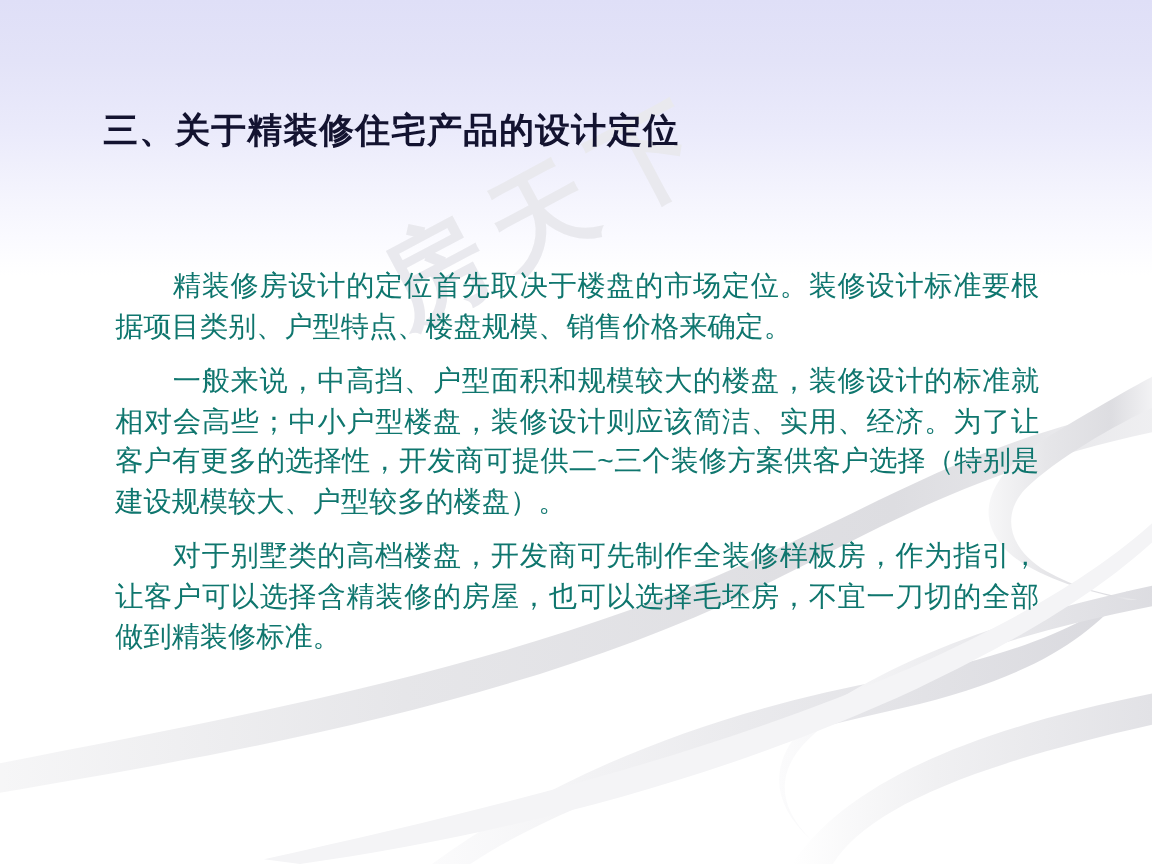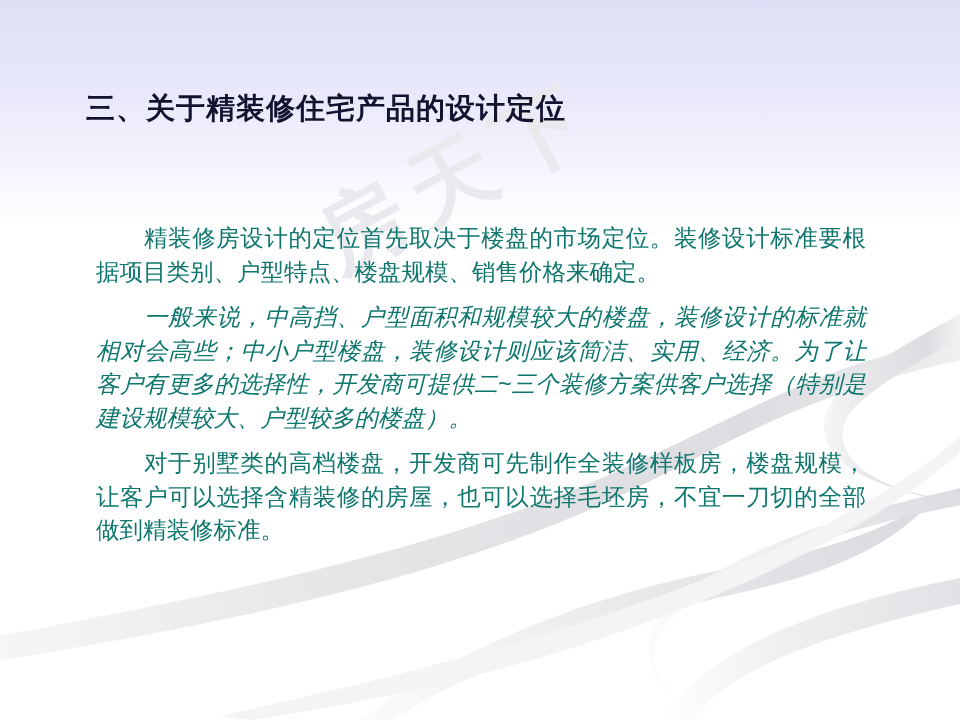--- a/index.html
+++ b/index.html
@@ -117,21 +117,21 @@
     font-size: 23.5px;
     line-height: 33.5px;
     color: #0f766e;
     text-indent: 48px;
     margin: 0 0 12px 0;
     text-align: justify;
     text-justify: inter-ideograph;
     letter-spacing: 0px;
   }
   .para:last-child { margin-bottom: 0; }
-  .para.p2 { margin-top: 9px; font-style: italic; }
+  .para.p2 { margin-top: 9px; }
   .para.p3 { margin-top: 12px; }
 </style>
 </head>
 <body>
 
 <div id="slide">
 
   <div class="bg-gradient"></div>
 
   <svg class="bg-swoosh" viewBox="0 0 960 720" preserveAspectRatio="none">
@@ -179,17 +179,17 @@
   </div>
 
   <div class="content">
 
     <h1 class="slide-title">三、关于精装修住宅产品的设计定位</h1>
 
 
     <div class="body-block">
       <p class="para p1">精装修房设计的定位首先取决于楼盘的市场定位。装修设计标准要根据项目类别、户型特点、楼盘规模、销售价格来确定。</p>
       <p class="para p2">一般来说，中高挡、户型面积和规模较大的楼盘，装修设计的标准就相对会高些；中小户型楼盘，装修设计则应该简洁、实用、经济。为了让客户有更多的选择性，开发商可提供二~三个装修方案供客户选择（特别是建设规模较大、户型较多的楼盘）。</p>
-      <p class="para p3">对于别墅类的高档楼盘，开发商可先制作全装修样板房，楼盘规模，让客户可以选择含精装修的房屋，也可以选择毛坯房，不宜一刀切的全部做到精装修标准。</p>
+      <p class="para p3">对于别墅类的高档楼盘，开发商可先制作全装修样板房，作为指引，让客户可以选择含精装修的房屋，也可以选择毛坯房，不宜一刀切的全部做到精装修标准。</p>
     </div>
 
   </div>
 </div>
 
 </body></html>

